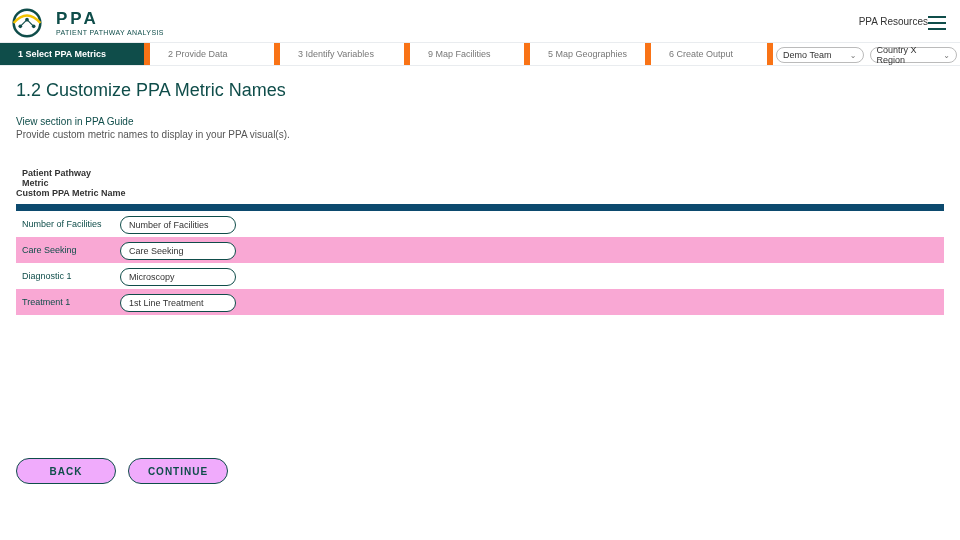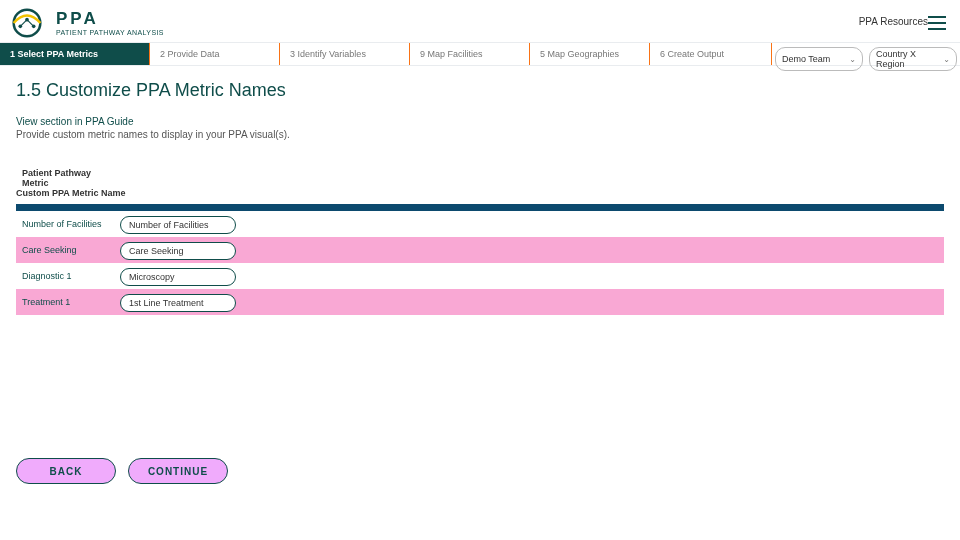--- a/index.html
+++ b/index.html
@@ -11,28 +11,28 @@
   .logo { width: 34px; height: 30px; }
   .brand-text { display: flex; flex-direction: column; line-height: 1; }
   .brand-title { font-weight: 700; letter-spacing: 3px; font-size: 17px; color: #0f4d4a; }
   .brand-sub { font-size: 7px; letter-spacing: 0.4px; color: #0f4d4a; margin-top: 2px; }
   .header-right { display: flex; }
   .res-link { font-size: 10px; color: #333; }
   .burger { display: inline-flex; flex-direction: column; gap: 4px; cursor: pointer; }
   .burger span { display: block; width: 18px; height: 2px; background: #0f4d4a; }
 
   .steps { display: flex; align-items: stretch; border-top: 1px solid #e9ecef; border-bottom: 1px solid #e9ecef; height: 24px; }
-  .step { font-size: 9px; color: #777; border-right: 1px solid #f97316; display: flex; align-items: center; padding: 0 10px; white-space: nowrap; cursor: pointer; }
+  .step { font-size: 9px; color: #777; border-right: 6px solid #f97316; display: flex; align-items: center; padding: 0 18px; white-space: nowrap; cursor: pointer; }
   .step.active { background: #0f4d4a; color: #fff; flex: 0 0 150px; font-weight: 600; }
   .step.s2 { flex: 0 0 130px; }
   .step.s3 { flex: 0 0 130px; }
   .step.s4 { flex: 0 0 120px; }
   .step.s5 { flex: 0 0 120px; }
   .step.s6 { flex: 0 0 122px; }
-  .pill { border: 1px solid #bbb; border-radius: 10px; height: 24px; font-size: 9px; display: flex; align-items: center; justify-content: space-between; padding: 0 6px; margin: 4px 3px; cursor: pointer; }
+  .pill { border: 1px solid #bbb; border-radius: 10px; height: 16px; font-size: 9px; display: flex; align-items: center; justify-content: space-between; padding: 0 6px; margin: 4px 3px; cursor: pointer; }
   .pill.team { width: 92px; }
   .pill.region { width: 92px; }
   .pill .chev { font-size: 8px; color: #777; }
 
   .content { padding: 14px 16px 0 16px; }
   .page-title { font-size: 18px; color: #0f4d4a; font-weight: 500; margin-bottom: 10px; }
   .guide-link { font-size: 10px; color: #0f4d4a; display: inline-block; margin-bottom: 0; cursor: pointer; }
   .desc { font-size: 10px; color: #555; margin-bottom: 22px; }
 
   .table { width: 100%; }
@@ -91,21 +91,21 @@
       <span>Demo Team</span>
       <span class="chev">⌄</span>
     </div>
     <div class="pill region">
       <span>Country X Region</span>
       <span class="chev">⌄</span>
     </div>
   </div>
 
   <div class="content">
-    <h2 class="page-title">1.5 Customize PPA Metric Names</h2>
+    <h2 class="page-title">1.2 Customize PPA Metric Names</h2>
     <a class="guide-link">View section in PPA Guide</a>
     <p class="desc">Provide custom metric names to display in your PPA visual(s).</p>
 
     <div class="table">
       <div class="thead">
         <div class="th c1">Patient Pathway Metric</div>
         <div class="th c2">Custom PPA Metric Name</div>
       </div>
 
       <div class="row">

